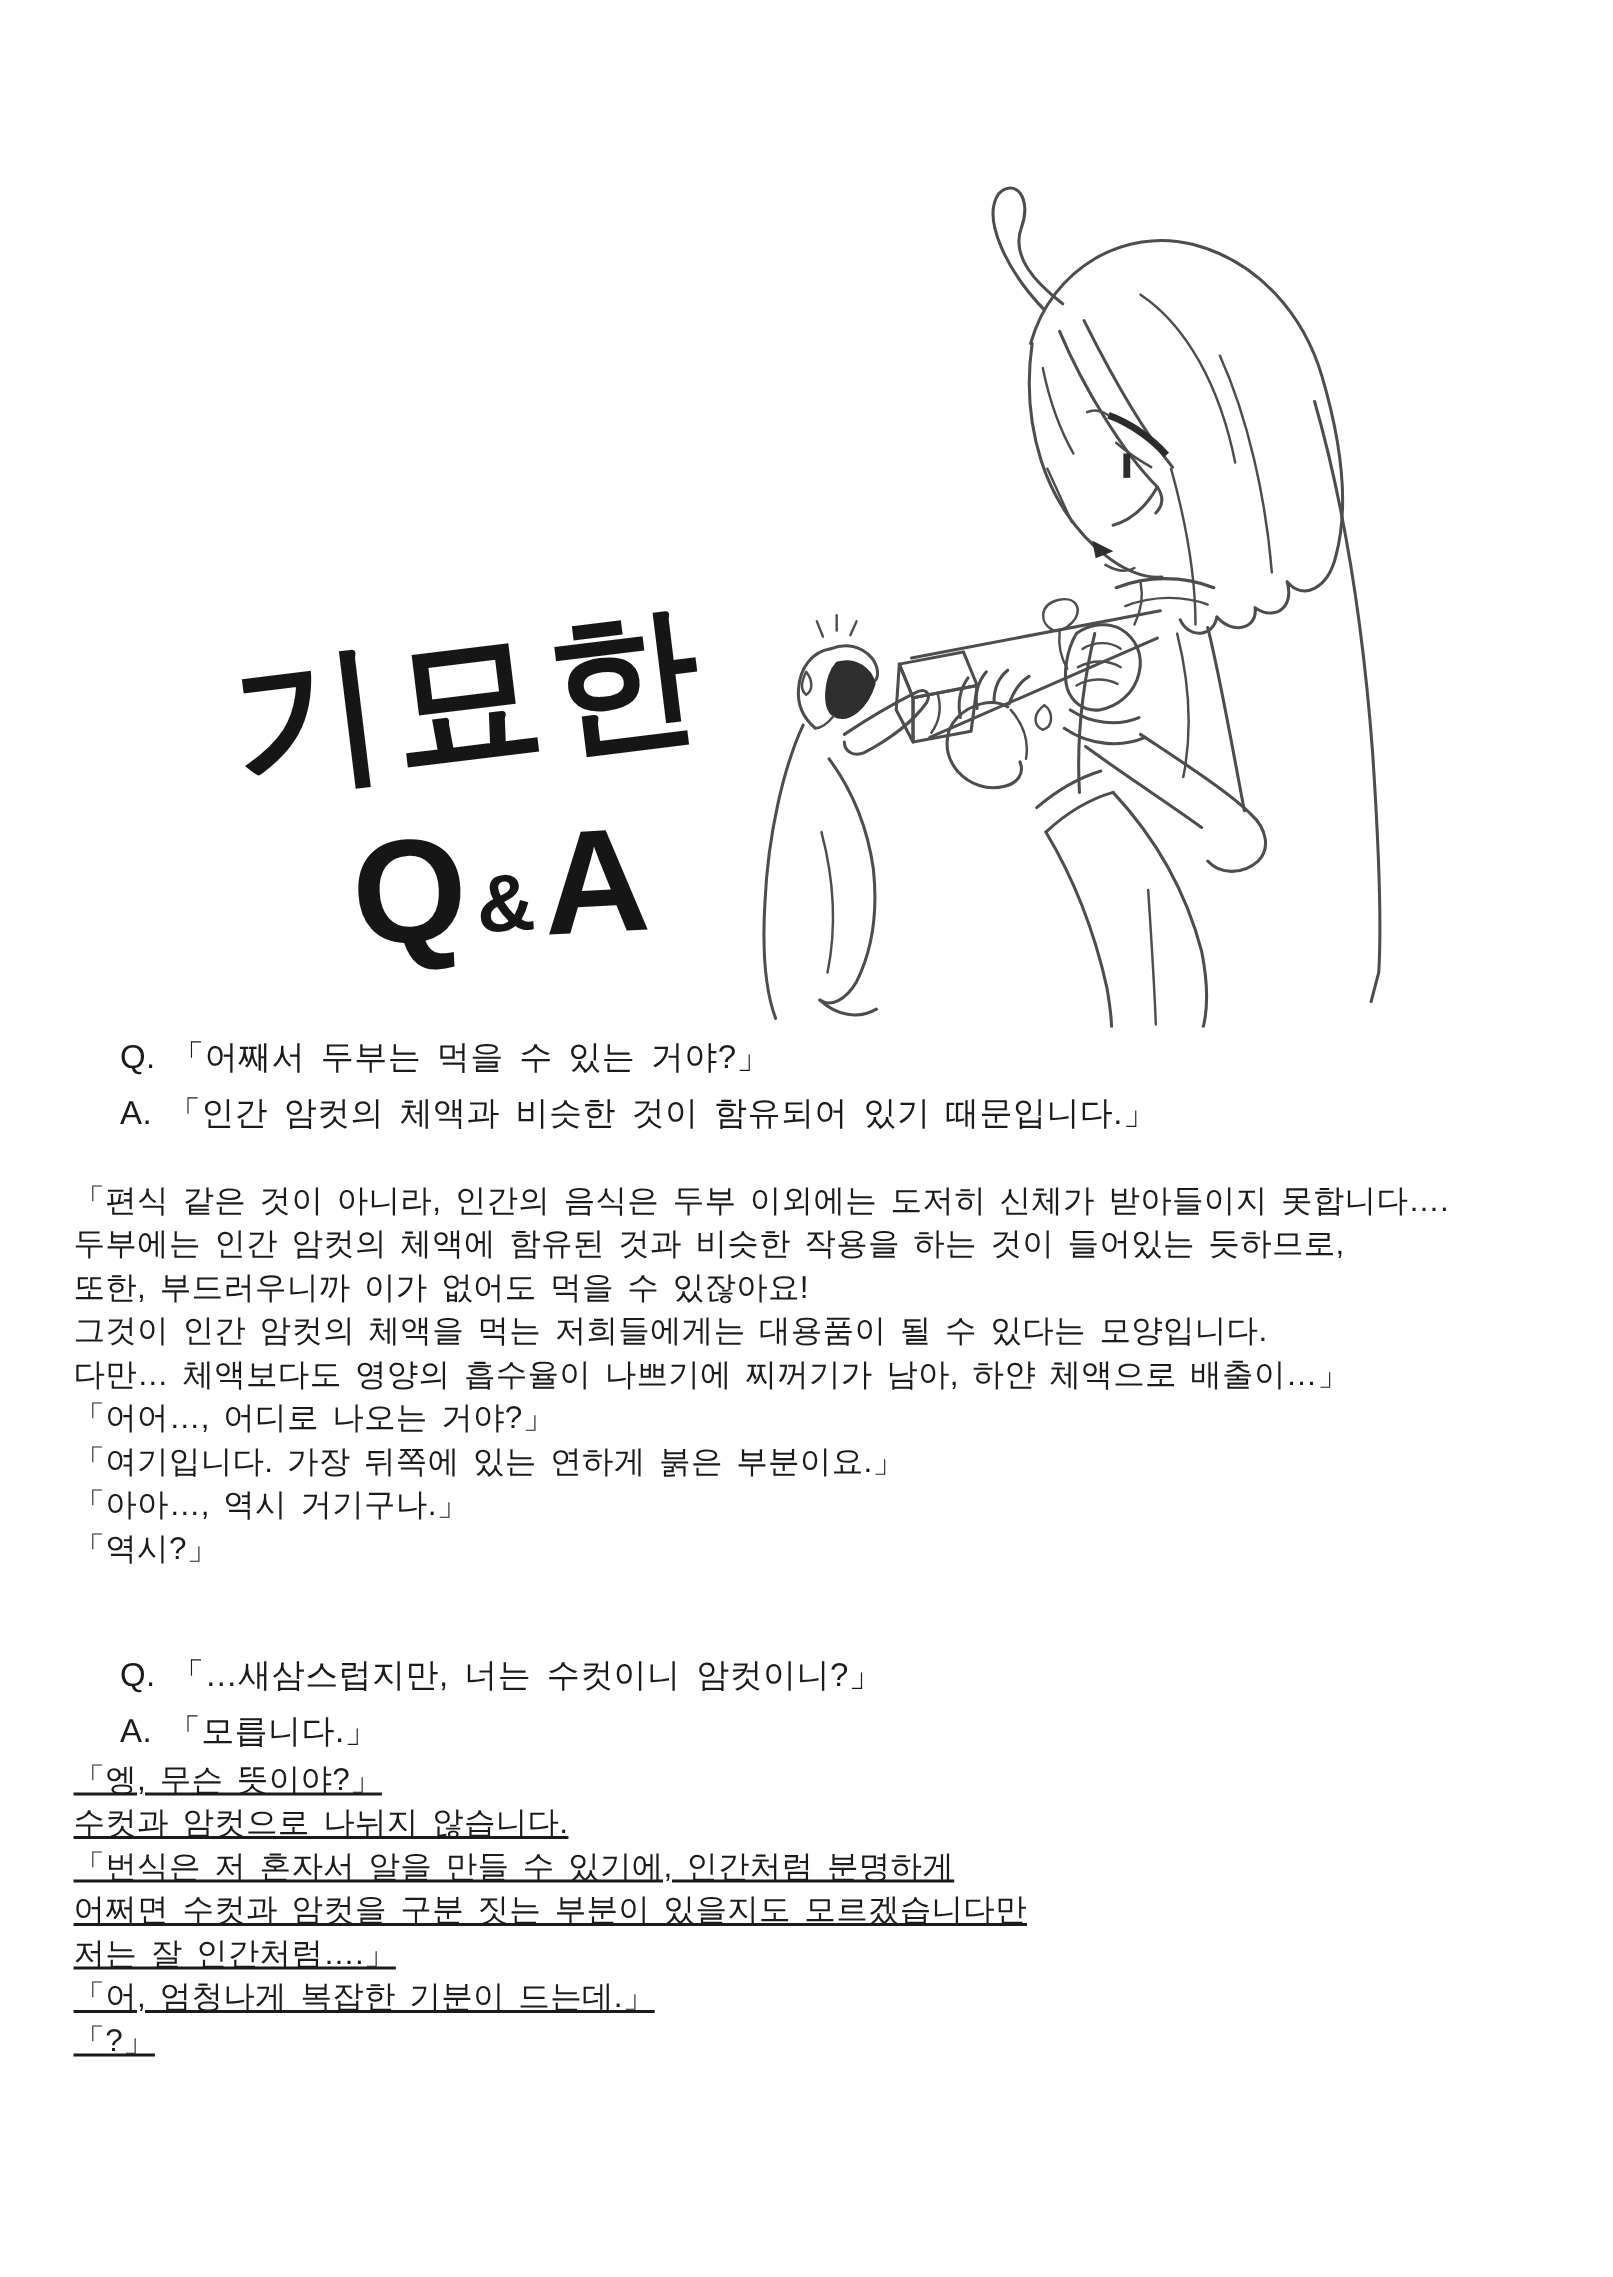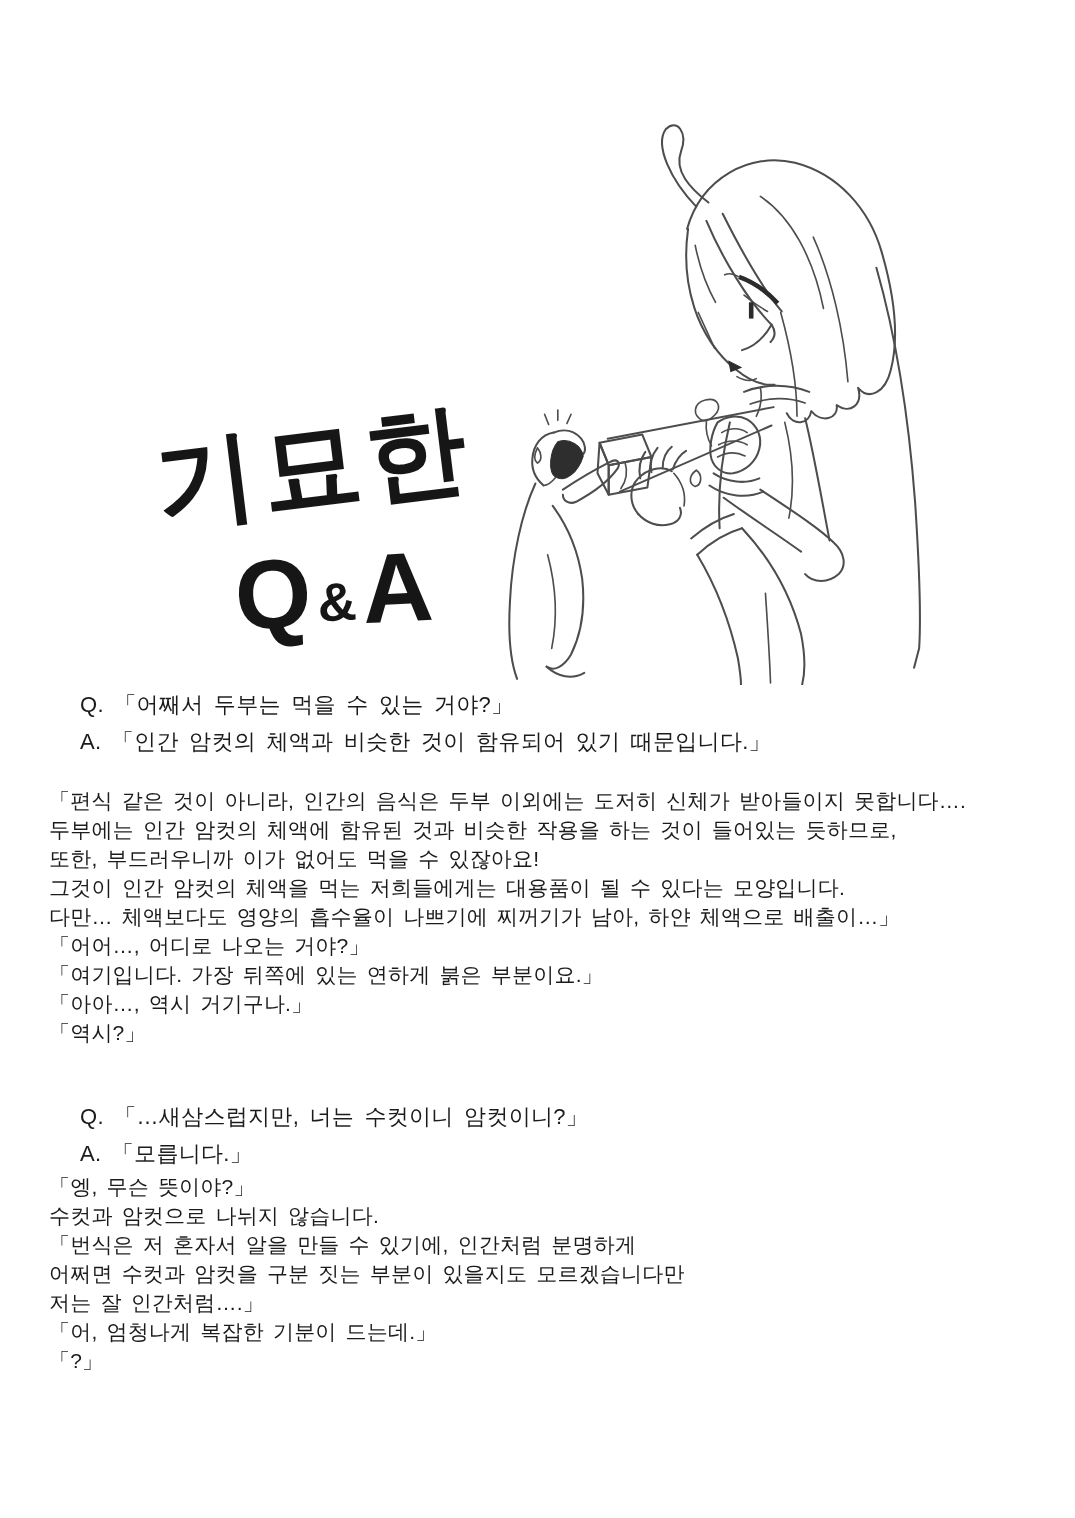--- a/index.html
+++ b/index.html
@@ -33,21 +33,21 @@
     margin:0 6px;
     transform:translateY(-4px);
   }
   .qa-block{position:absolute;left:80px;white-space:nowrap;}
   .qa-block .line{font-size:22px;line-height:37px;word-spacing:4px;letter-spacing:0.3px;}
   .para{position:absolute;left:49px;white-space:nowrap;}
   .para .line{font-size:21px;line-height:29px;word-spacing:3px;letter-spacing:0.2px;}
   #qa1{top:686px;}
   #para1{top:786px;}
   #qa2{top:1078px;margin-top:20px;}
-  #para2{top:1172px;}
+  #para2{top:1172px;text-decoration:underline;}
   svg .ln{fill:none;stroke:#4d4d4d;stroke-width:2;stroke-linecap:round;stroke-linejoin:round;}
   svg .thin{stroke-width:1.6;}
   svg .thick{stroke:#2b2b2b;stroke-width:4.5;}
   svg .dark{fill:#2e2e2e;stroke:#2e2e2e;stroke-width:1;}
 </style>
 </head>
 <body>
 
 <div class="page">
 

